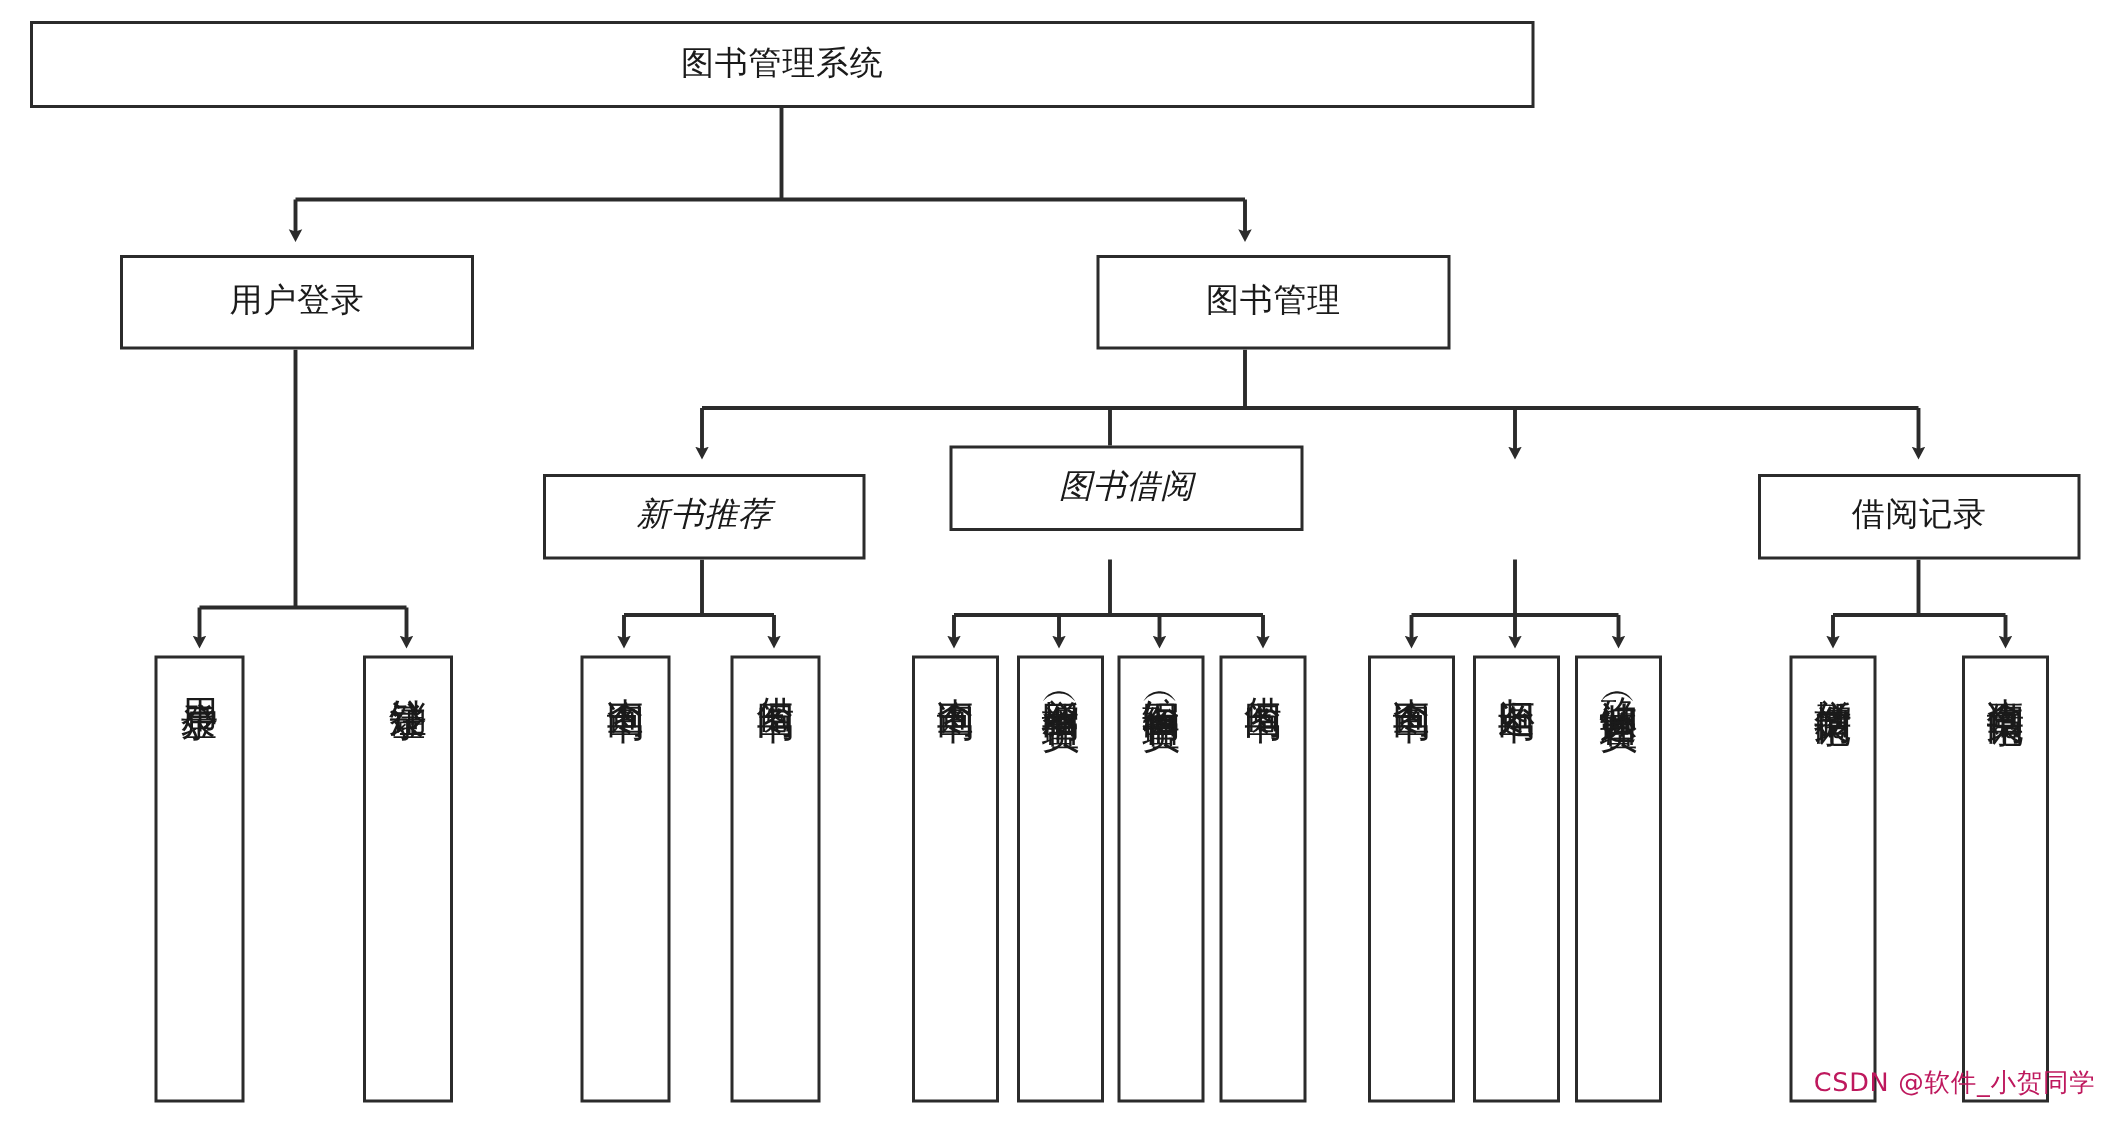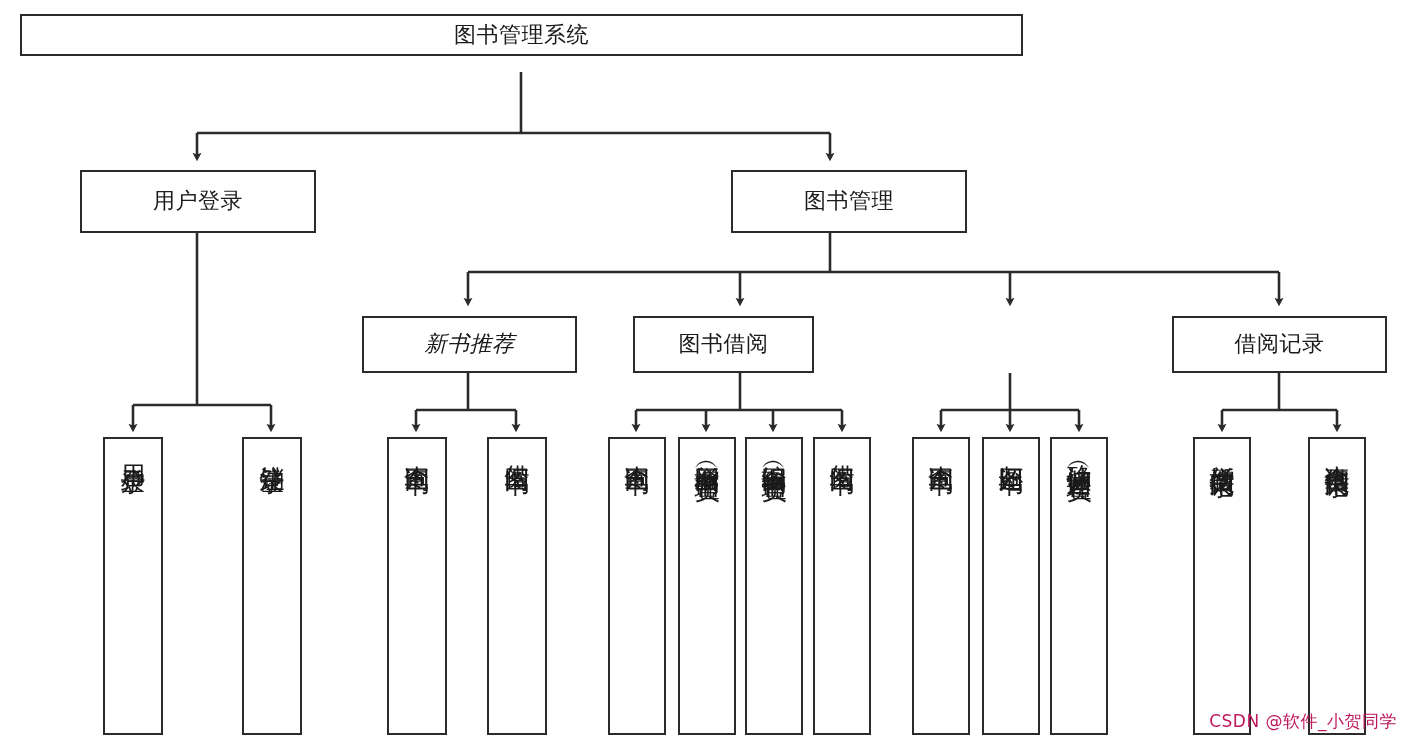--- a/index.html
+++ b/index.html
@@ -115,35 +115,35 @@
       <path d="M1010,410 L1010,428" marker-end="url(#arrow)"></path>
       <path d="M1079,410 L1079,428" marker-end="url(#arrow)"></path>
 
       <path d="M1279,373 L1279,410"></path>
       <path d="M1222,410 L1337,410"></path>
       <path d="M1222,410 L1222,428" marker-end="url(#arrow)"></path>
       <path d="M1337,410 L1337,428" marker-end="url(#arrow)"></path>
     </g>
   </svg>
 
-  <div class="node h" style="left:20px; top:14px; width:1003px; height:42px;">
+  <div class="node h" style="left:20px; top:14px; width:1003px; height:58px;">
     <span class="lbl">图书管理系统</span>
   </div>
 
   <div class="node h" style="left:80px; top:170px; width:236px; height:63px;">
     <span class="lbl">用户登录</span>
   </div>
   <div class="node h" style="left:711px; top:170px; width:236px; height:63px;margin-left:20px;">
     <span class="lbl">图书管理</span>
   </div>
 
   <div class="node h" style="left:362px; top:316px; width:215px; height:57px;font-style:italic;">
     <span class="lbl">新书推荐</span>
   </div>
-  <div class="node h" style="left:633px; top:316px; width:181px; height:57px;">
+  <div class="node h" style="left:633px; top:297px; width:236px; height:57px;font-style:italic;">
     <span class="lbl">图书借阅</span>
   </div>
   <div class="node h" style="left:1172px; top:316px; width:215px; height:57px;">
     <span class="lbl">借阅记录</span>
   </div>
 
   <div class="node v" style="left:103px; top:437px; width:60px; height:298px;">
     <span class="lbl">用户登录</span>
   </div>
   <div class="node v" style="left:242px; top:437px; width:60px; height:298px;">

